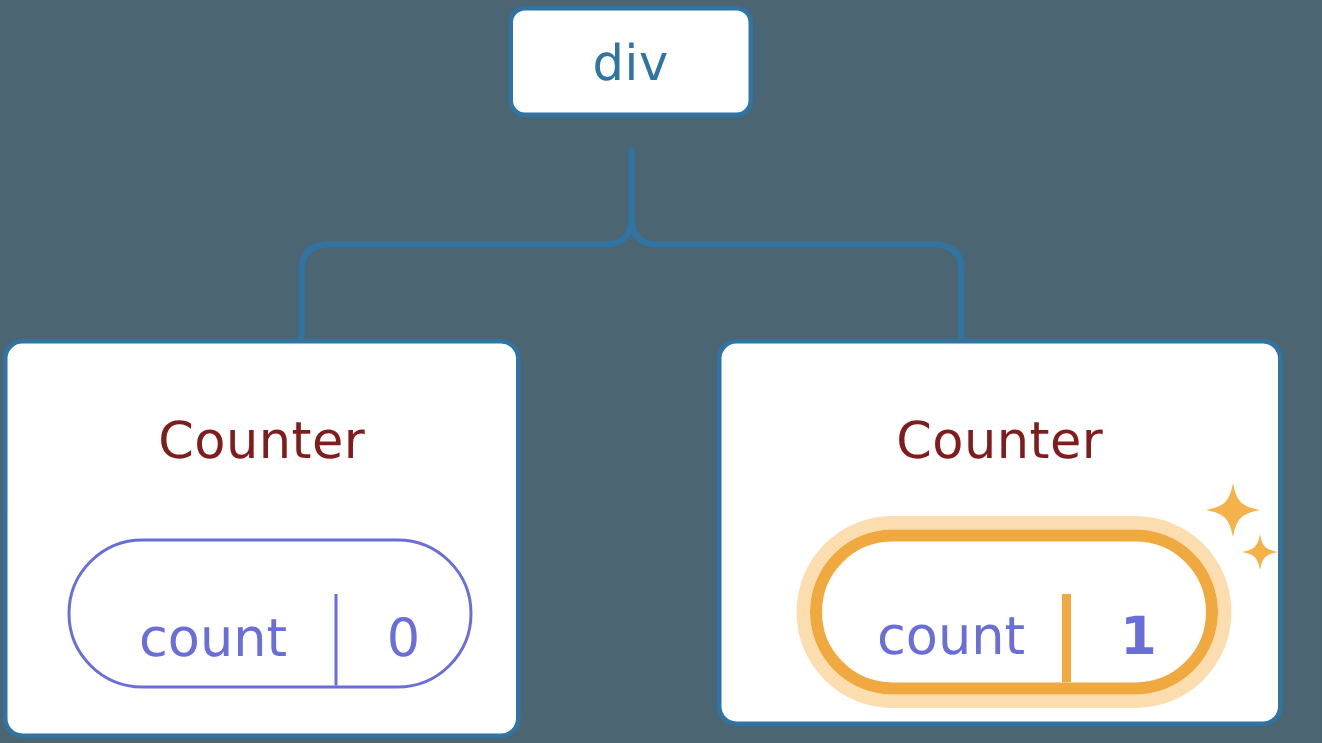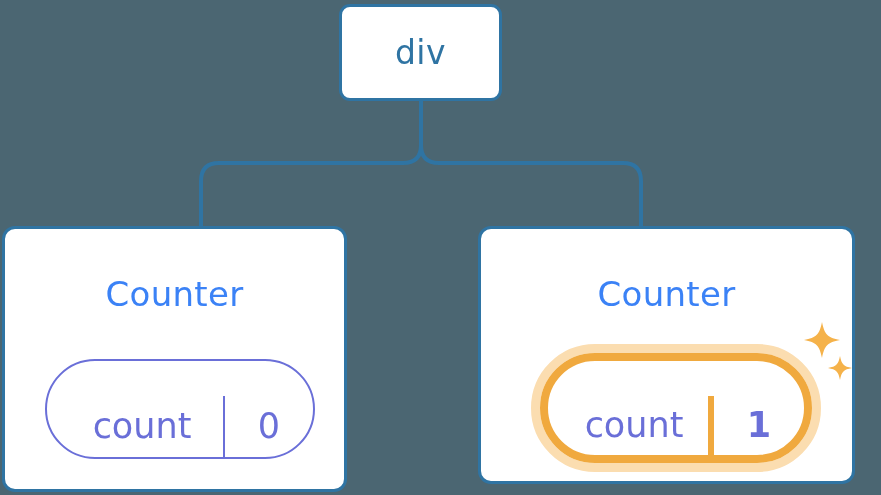--- a/index.html
+++ b/index.html
@@ -22,21 +22,21 @@
     width: 881px;
     height: 495px;
   }
 
   
   .node-root {
     position: absolute;
     left: 339px;
     top: 4px;
     width: 163px;
-    height: 97px;
+    height: 74px;
     box-sizing: border-box;
     background: #ffffff;
     border: 3px solid #2f74a3;
     border-radius: 11px;
     display: flex;
     align-items: center;
     justify-content: center;
     z-index: 3;
   }
   .node-root-label {
@@ -66,21 +66,21 @@
     top: 226px;
     width: 377px;
     height: 258px;
   }
   .card-title {
     position: absolute;
     left: 0;
     right: 0;
     text-align: center;
     font-size: 34px;
-    color: #3b82f6;
+    color: #7f1d1d;
     letter-spacing: 0.3px;
     line-height: 1;
   }
   .card-left .card-title { top: 48px; }
   .card-right .card-title { top: 48px; }
 
   
   .pill-wrap {
     position: absolute;
   }

